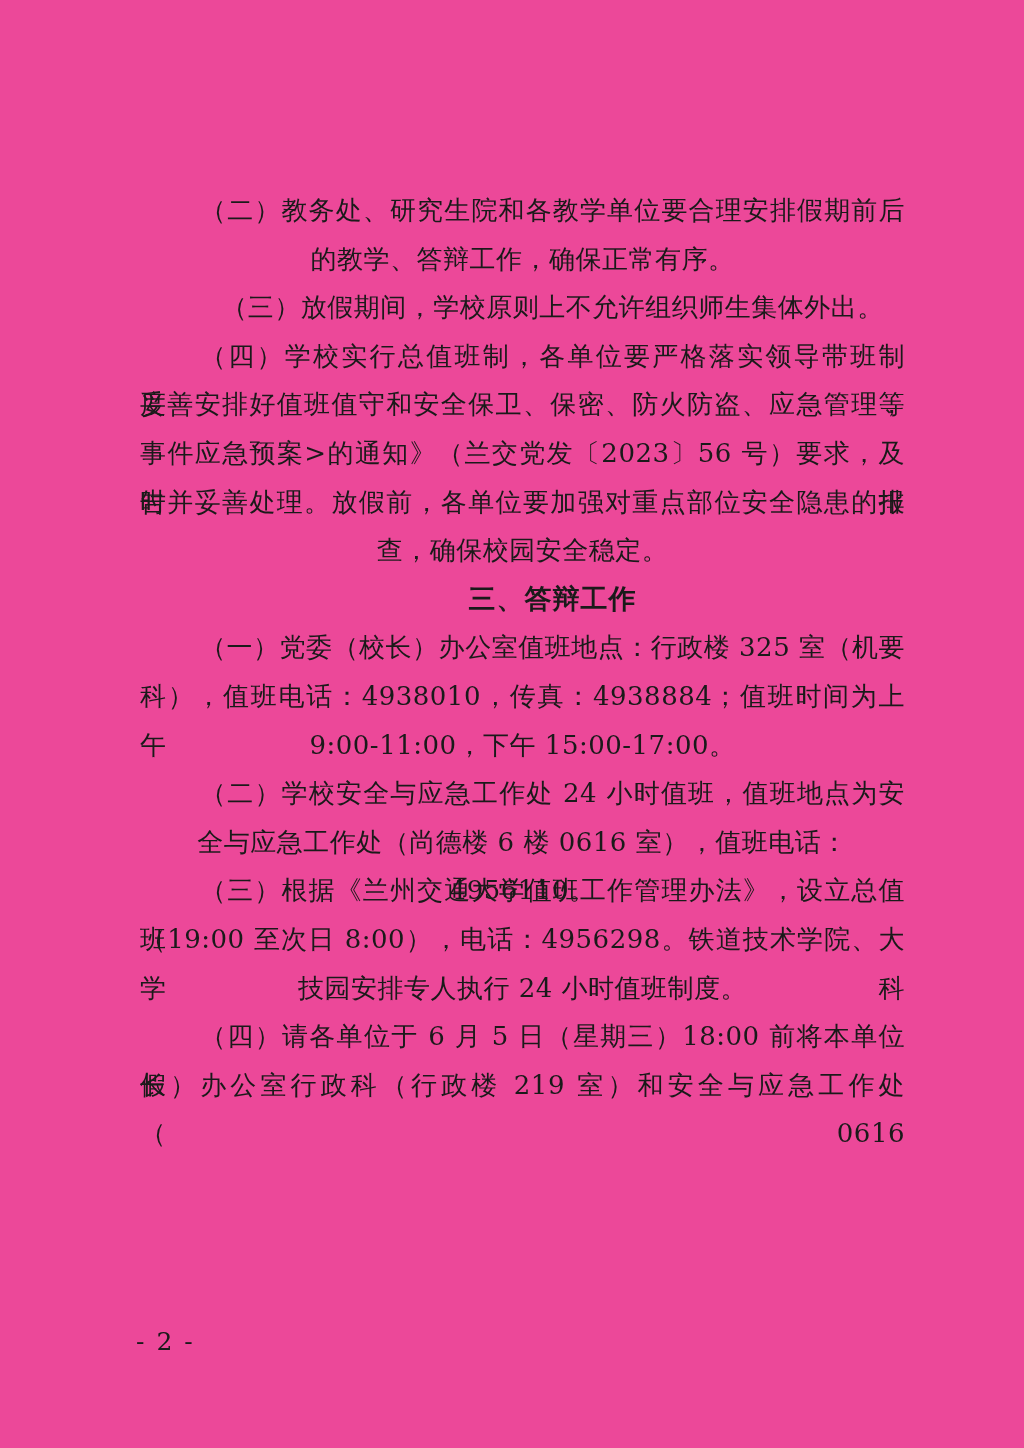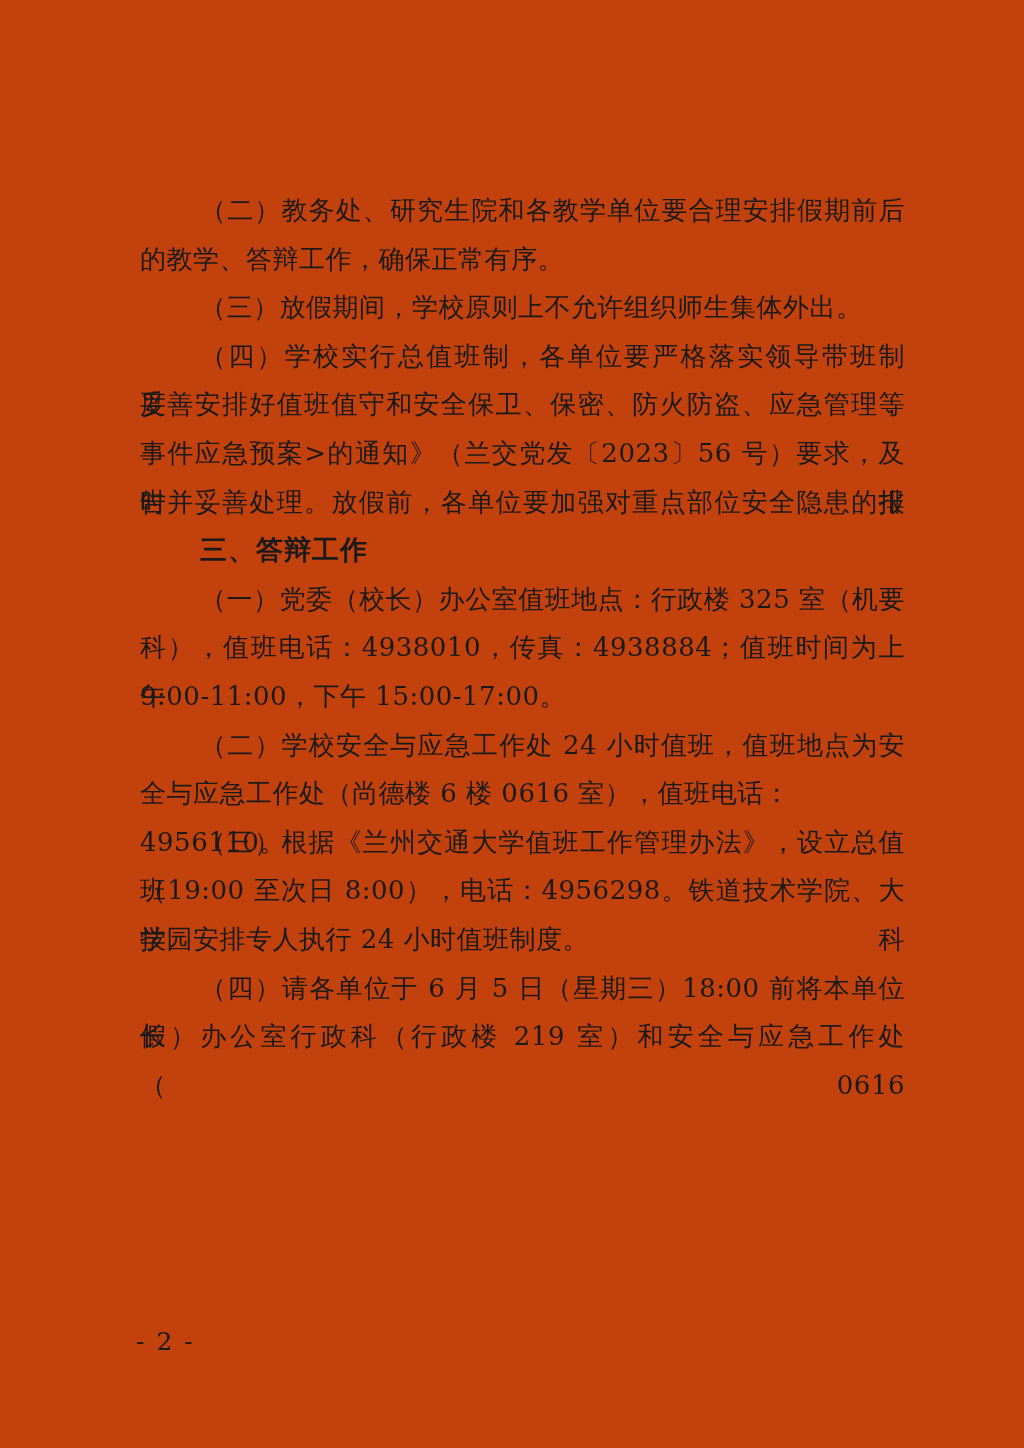--- a/index.html
+++ b/index.html
@@ -11,33 +11,33 @@
     height: 1448px;
     background: #ffffff;
     position: relative;
     overflow: hidden;
     font-family: "DejaVu Serif", "Liberation Serif", serif;
     color: #1a1a1a;
   }
   .page {
     position: absolute;
     inset: 0;
-    background: #c2410c;
+    background: #ec4899;
   }
   .content {
     position: absolute;
     left: 140px;
     top: 186px;
     width: 765px;
   }
   .line {
     font-size: 26px;
     line-height: 48.6px;
     height: 48.6px;
-    text-align: left;
+    text-align: center;
     letter-spacing: 0.5px;
   }
   .line.justify {
     text-align: justify;
     text-align-last: justify;
   }
   .line.indent {
     text-indent: 60px;
   }
   .line.heading {
@@ -61,20 +61,21 @@
 
 <div class="page">
   <div class="content" id="doc-body">
       <div class="line indent justify">（二）教务处、研究生院和各教学单位要合理安排假期前后</div>
       <div class="line">的教学、答辩工作，确保正常有序。</div>
       <div class="line indent">（三）放假期间，学校原则上不允许组织师生集体外出。</div>
       <div class="line indent justify">（四）学校实行总值班制，各单位要严格落实领导带班制度，</div>
       <div class="line justify">妥善安排好值班值守和安全保卫、保密、防火防盗、应急管理等</div>
       <div class="line justify">事件应急预案&gt;的通知》（兰交党发〔2023〕56 号）要求，及时报</div>
       <div class="line justify">告并妥善处理。放假前，各单位要加强对重点部位安全隐患的排</div>
+      <div class="line">查，确保校园安全稳定。</div>
       <div class="line indent heading">三、答辩工作</div>
       <div class="line indent justify">（一）党委（校长）办公室值班地点：行政楼 325 室（机要</div>
       <div class="line justify">科），值班电话：4938010，传真：4938884；值班时间为上午</div>
       <div class="line">9:00-11:00，下午 15:00-17:00。</div>
       <div class="line indent justify">（二）学校安全与应急工作处 24 小时值班，值班地点为安</div>
       <div class="line">全与应急工作处（尚德楼 6 楼 0616 室），值班电话：4956110。</div>
       <div class="line indent justify">（三）根据《兰州交通大学值班工作管理办法》，设立总值班</div>
       <div class="line justify">（19:00 至次日 8:00），电话：4956298。铁道技术学院、大学科</div>
       <div class="line">技园安排专人执行 24 小时值班制度。</div>
       <div class="line indent justify">（四）请各单位于 6 月 5 日（星期三）18:00 前将本单位假</div>

